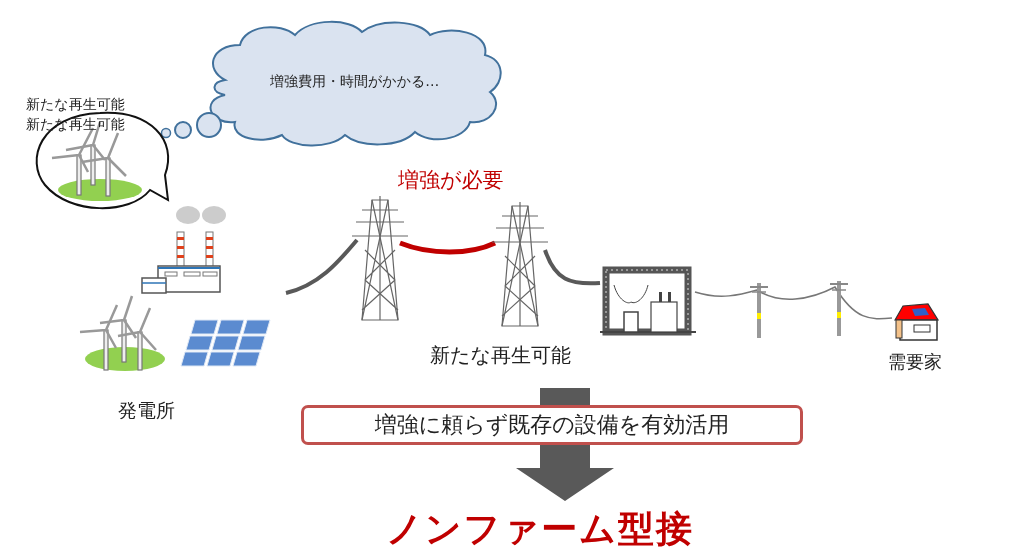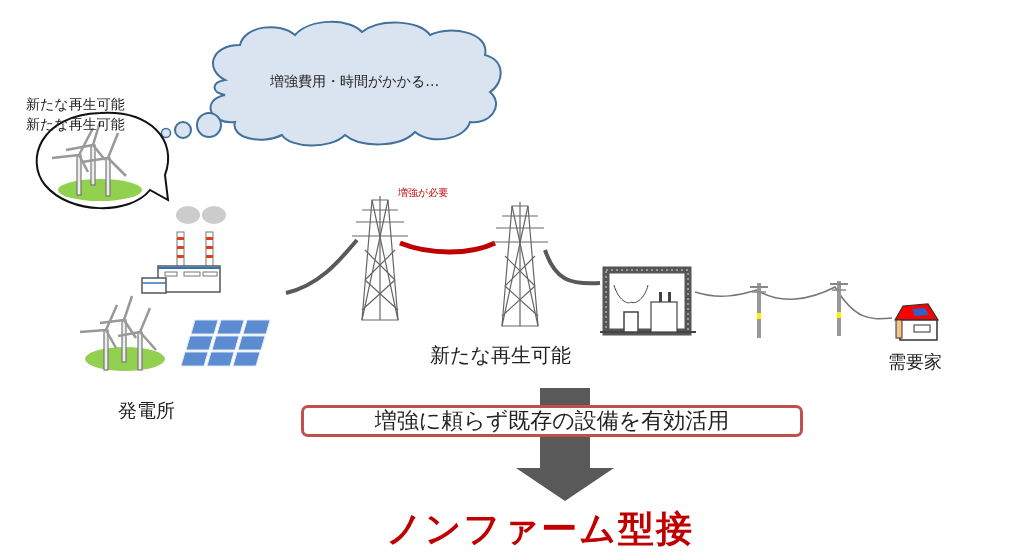--- a/index.html
+++ b/index.html
@@ -2,25 +2,25 @@
 <html><head>
 <meta charset="utf-8">
 <style>
   html, body { margin: 0; padding: 0; background: #ffffff; }
   body { width: 1024px; height: 560px; position: relative; overflow: hidden;
          font-family: "DejaVu Sans", "Liberation Sans", sans-serif; color: #222; }
   .abs { position: absolute; }
   .lbl { position: absolute; white-space: nowrap; color: #222; }
   .new-src { left: 26px; top: 50px; font-size: 14px; line-height: 20px; margin-top: 44px; }
   .cloud-text { left: 270px; top: 70px; font-size: 14px; line-height: 22px; color: #222; }
-  .need-text { left: 398px; top: 186px; font-size: 10px; color: #c00000; }
+  .need-text { left: 398px; top: 166px; font-size: 21px; color: #c00000; }
   .tdso-label { left: 430px; top: 342px; font-size: 20px; }
   .plant-label { left: 118px; top: 398px; font-size: 19px; font-family: Liberation Mono, monospace; }
   .demand-label { left: 888px; top: 350px; font-size: 18px; }
-  .policy-box { left: 301px; top: 405px; width: 502px; height: 32px; border: 3px solid #c0504d;
+  .policy-box { left: 301px; top: 405px; width: 502px; height: 40px; border: 3px solid #c0504d;
                 border-radius: 7px; background: #fff; box-sizing: border-box;
                 display: flex; align-items: center; justify-content: center;
                 font-size: 22px; color: #222; }
   .result-title { left: 370px; top: 505px; width: 340px; text-align: center;
                   font-size: 36px; font-weight: bold; color: #c00000; letter-spacing: 2px; }
   svg { position: absolute; left: 0; top: 0; }
 </style>
 </head>
 <body>
 

